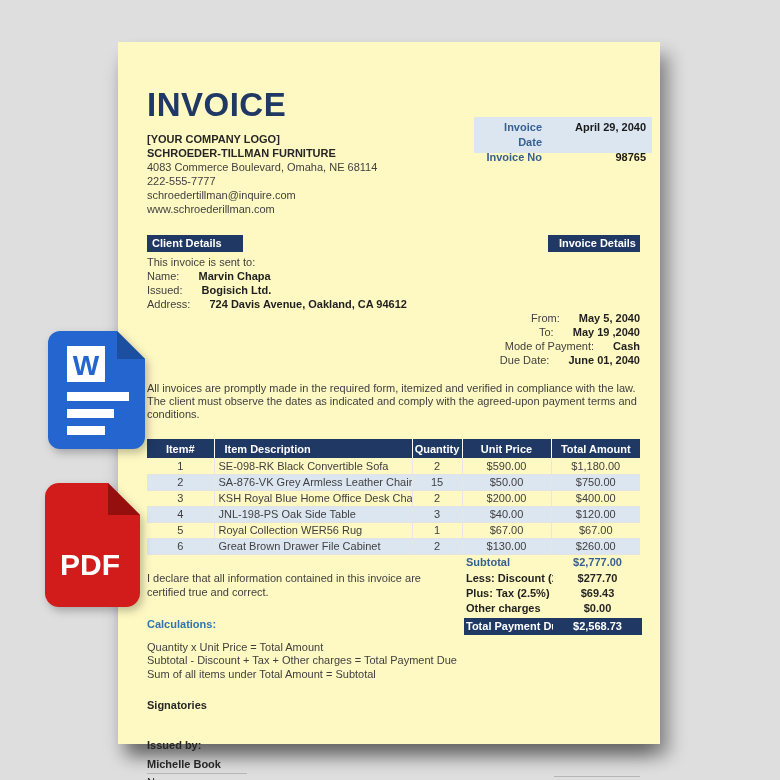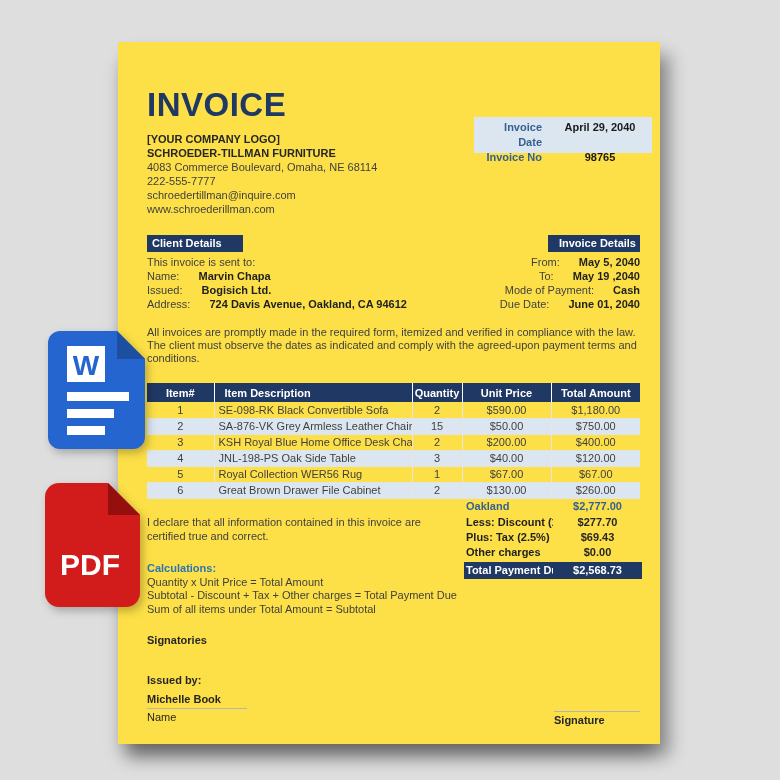--- a/index.html
+++ b/index.html
@@ -6,45 +6,45 @@
   html,body { width:780px; height:780px; }
   body {
     background:#dedede;
     font-family:"Liberation Sans", sans-serif;
     position:relative;
     overflow:hidden;
     color:#3f3f3f;
   }
   .page {
     position:absolute; left:118px; top:42px; width:542px; height:702px;
-    background:#fde047;
+    background:#fef9c3;
     box-shadow: 10px 12px 16px rgba(0,0,0,0.32), 0 16px 18px -6px rgba(0,0,0,0.35);
   }
   .content { position:relative; width:100%; height:100%; padding:46px 20px 0 29px; font-size:11px; }
 
   
   .invoice-title { font-size:33px; font-weight:bold; color:#1f3864; letter-spacing:0.5px; line-height:34px; margin-bottom:10px; }
   .company-block { line-height:14px; color:#3f3f3f; }
   .company-block .bold { font-weight:bold; color:#262626; }
 
   .meta-box {
     position:absolute; top:75px; right:8px; width:178px; height:36px;
     background:#dce6f1; padding:3px 6px 3px 4px;
     display:flex; flex-direction:column; justify-content:space-between;
   }
   .meta-row { display:flex; line-height:15px; }
   .meta-label { flex:1; text-align:right; font-weight:bold; color:#376092; padding-right:12px; }
-  .meta-value { width:92px; text-align:center; font-weight:bold; color:#1a1a1a; }
+  .meta-value { width:92px; text-align:right; font-weight:bold; color:#1a1a1a; }
 
   
   .details-badges { display:flex; justify-content:space-between; margin-top:19px; }
   .badge { background:#1f3864; color:#ffffff; font-weight:bold; height:17px; line-height:16px; }
   .badge.left { width:96px; padding-left:5px; }
   .badge.right { width:92px; text-align:right; padding-right:4px; }
-  .details-cols { display:flex; justify-content:space-between; margin-top:3px; }
+  .details-cols { display:flex; justify-content:space-between; margin-top:3px;flex-direction:column; }
   .details-col { line-height:14px; }
   .details-col.right { text-align:right; }
   .details-col b { color:#1f1f1f;margin-left:16px; }
 
   .terms { margin-top:15px; line-height:13px; width:496px; color:#3f3f3f; }
 
   
   .inv-table { margin-top:18px; width:493px; border-collapse:collapse; table-layout:fixed; font-size:11px; }
   .inv-table col.c1 { width:67px; } .inv-table col.c2 { width:198px; }
   .inv-table col.c3 { width:50px; } .inv-table col.c4 { width:89px; } .inv-table col.c5 { width:89px; }
@@ -61,21 +61,21 @@
   }
   .inv-table tbody td:first-child { border-left:none; }
   .inv-table tbody td.desc { text-align:left; padding-left:4px; }
   .inv-table tbody tr.shaded td { background:#dce6f1; }
 
   
   .lower { display:flex; width:496px; }
   .lower-left { width:315px; padding-top:16px; }
   .declaration { width:300px; line-height:14px; }
   .calc-heading { margin-top:18px; font-weight:bold; color:#2e74b5; line-height:14px; }
-  .calc-lines { line-height:13.5px; margin-top:1px; }
+  .calc-lines { line-height:13.5px; margin-top:10px; }
   .signatories { margin-top:18px; font-weight:bold; color:#262626; }
 
   .totals { margin-left:2px; width:178px; }
   .totals-row { display:flex; height:15px; line-height:14px; }
   .totals-row.first { height:16px; }
   .totals-label { width:89px; font-weight:bold; color:#1f1f1f; white-space:nowrap; overflow:hidden; padding-left:2px; }
   .totals-value { width:89px; text-align:center; color:#262626; font-weight:bold; }
   .totals-row.sub .totals-label, .totals-row.sub .totals-value { color:#376092; }
   .totals-row.grand { background:#1f3864; height:17px; line-height:17px; margin-top:2px; }
   .totals-row.grand .totals-label, .totals-row.grand .totals-value { color:#ffffff; }
@@ -215,21 +215,21 @@
         <div class="calc-lines">
           <div>Quantity x Unit Price = Total Amount</div>
           <div>Subtotal - Discount + Tax + Other charges = Total Payment Due</div>
           <div>Sum of all items under Total Amount = Subtotal</div>
         </div>
         <div class="signatories">Signatories</div>
       </div>
 
       <div class="totals">
         <div class="totals-row sub first">
-          <span class="totals-label">Oakland</span>
+          <span class="totals-label">Subtotal</span>
           <span class="totals-value">$2,777.00</span>
         </div>
         <div class="totals-row">
           <span class="totals-label">Less: Discount (10%)</span>
           <span class="totals-value">$277.70</span>
         </div>
         <div class="totals-row">
           <span class="totals-label">Plus: Tax (2.5%)</span>
           <span class="totals-value">$69.43</span>
         </div>

